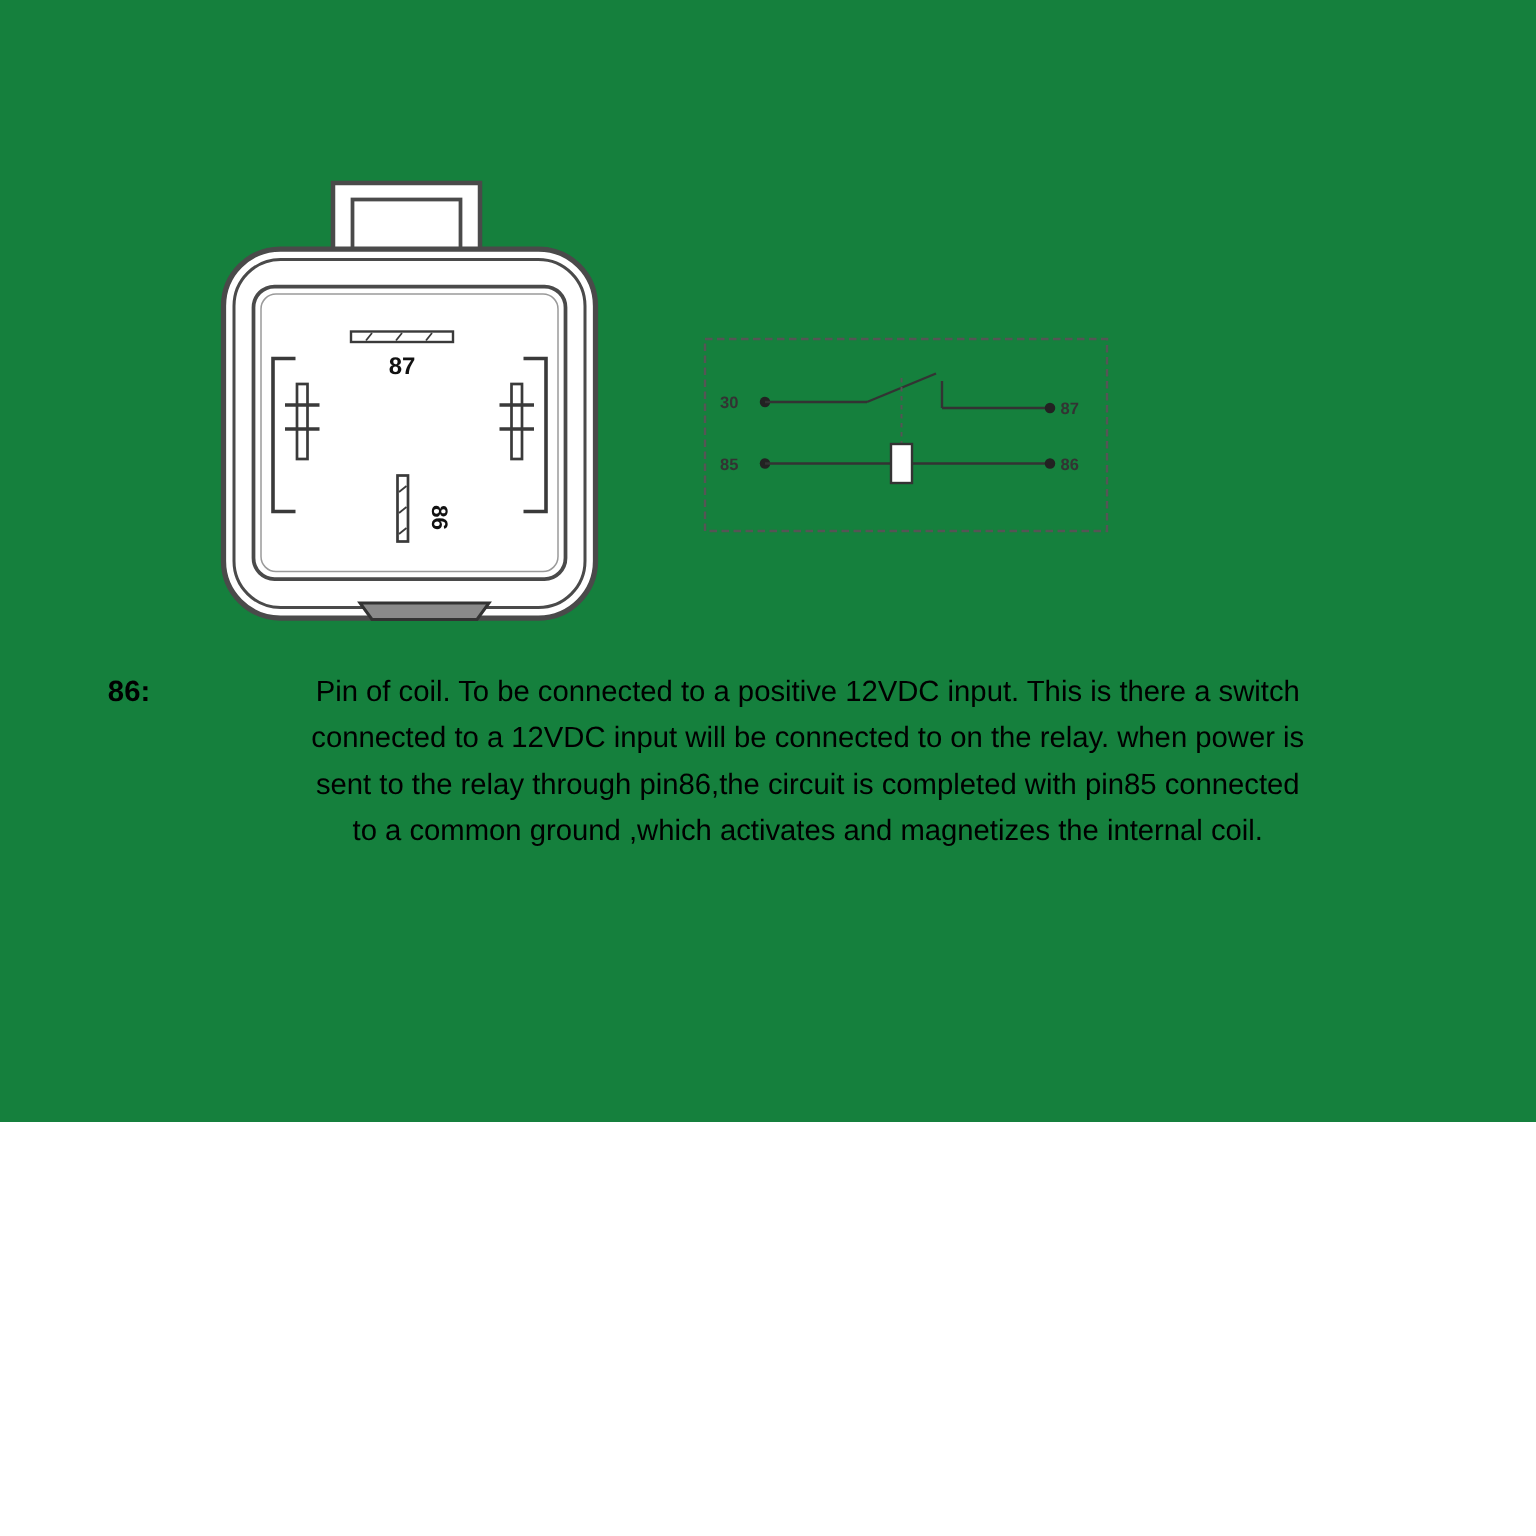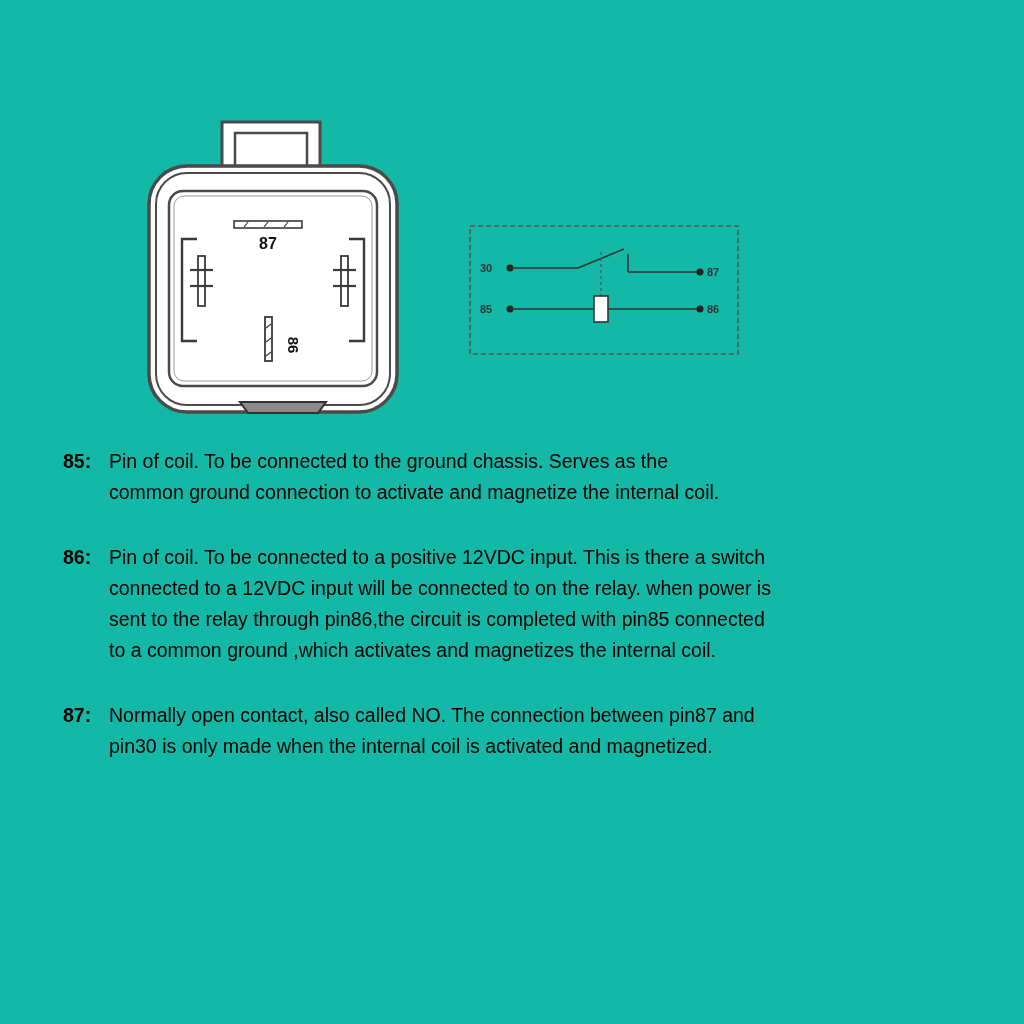--- a/index.html
+++ b/index.html
@@ -7,22 +7,23 @@
     width: 1024px;
     height: 1024px;
     background: #ffffff;
     font-family: "Liberation Sans", sans-serif;
     color: #000000;
     overflow: hidden;
   }
   .page {
     position: relative;
     width: 1024px;
-    height: 1024px;
-    background: #14b8a6;
+    height: 748px;
+    background: #15803d;
+    text-align: center;
   }
   .connector-svg {
     position: absolute;
     left: 138px;
     top: 106px;
   }
   .schematic-svg {
     position: absolute;
     left: 458px;
     top: 214px;
@@ -127,31 +128,21 @@
     <circle cx="510" cy="309" r="3.5" fill="#222222"></circle>
     <line x1="510" y1="309" x2="594" y2="309" stroke="#333333" stroke-width="1.6"></line>
     <rect x="594" y="296" width="14" height="26" stroke="#333333" stroke-width="1.6" fill="#ffffff"></rect>
     <line x1="608" y1="309" x2="700" y2="309" stroke="#333333" stroke-width="1.6"></line>
     <circle cx="700" cy="309" r="3.5" fill="#222222"></circle>
     <text x="707" y="313" font-size="11" font-weight="600" fill="#333333">86</text>
   </svg>
 
   <div class="descriptions">
     <div class="desc-row">
-      <span class="pin-label">85:</span>
-      <p class="pin-text">Pin of coil. To be connected to the ground chassis. Serves as the
- common ground connection to activate and magnetize the internal coil.</p>
-    </div>
-    <div class="desc-row">
       <span class="pin-label">86:</span>
       <p class="pin-text">Pin of coil. To be connected to a positive 12VDC input. This is there a switch
 connected to a 12VDC input will be connected to on the relay. when power is
 sent  to the relay through pin86,the circuit is completed with pin85 connected
 to a common ground ,which activates and magnetizes the internal coil.</p>
     </div>
-    <div class="desc-row">
-      <span class="pin-label">87:</span>
-      <p class="pin-text">Normally open contact, also called NO. The connection between pin87 and
-pin30 is only made when the internal coil is activated and magnetized.</p>
-    </div>
   </div>
 
 </div>
 
 </body></html>

